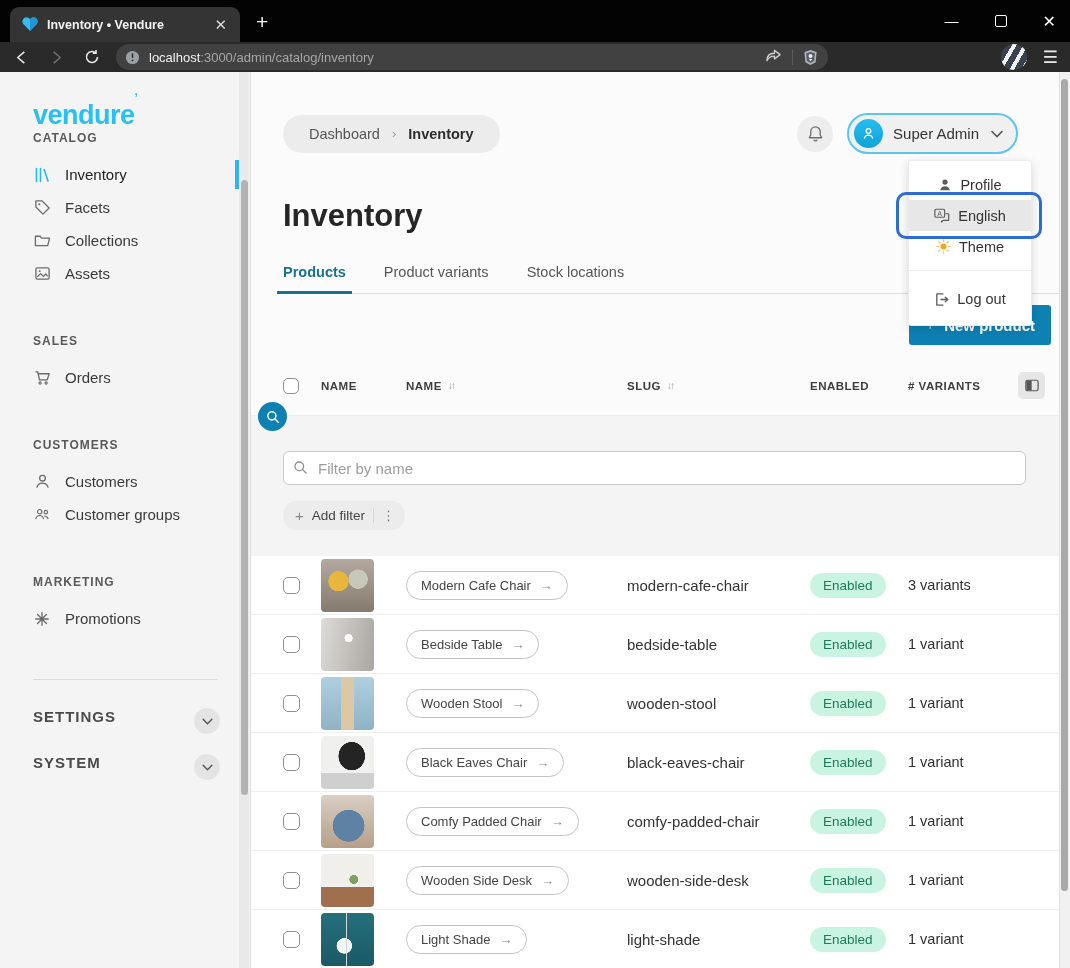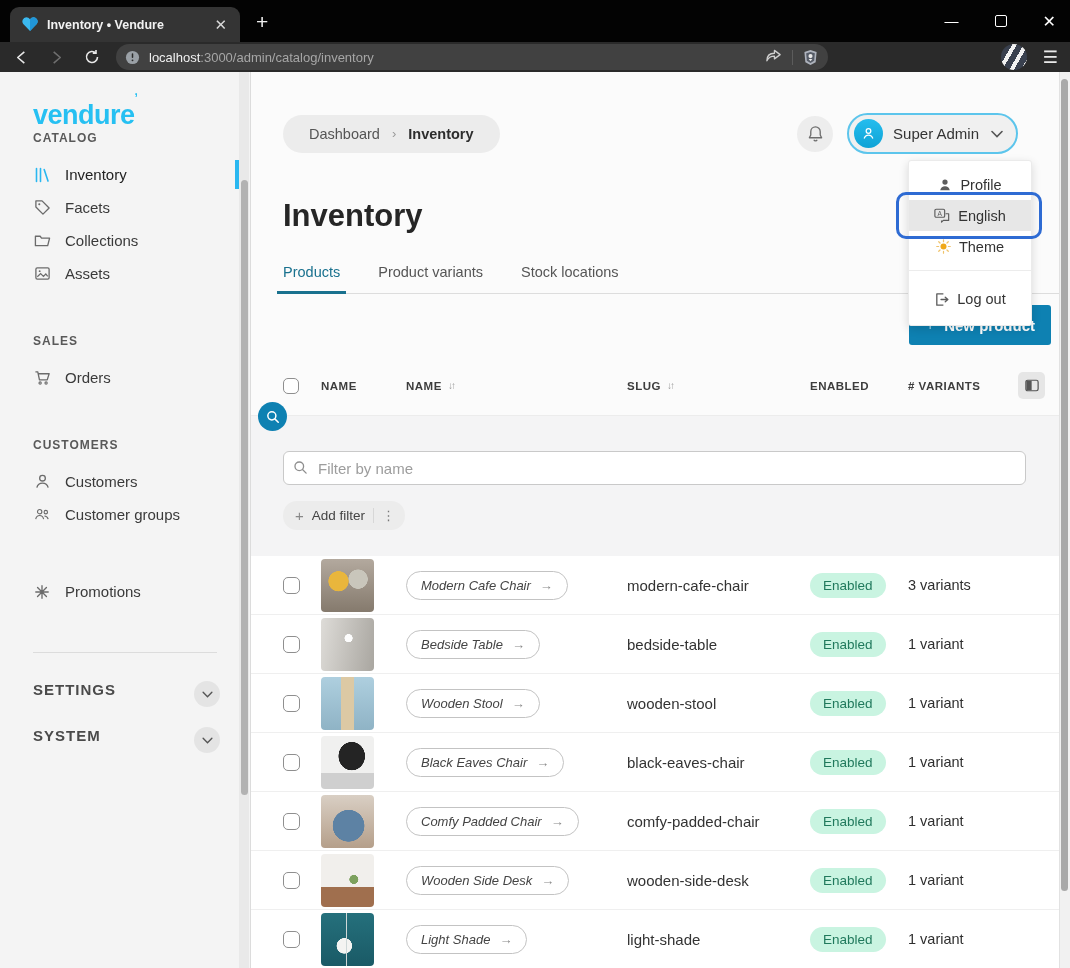--- a/index.html
+++ b/index.html
@@ -73,21 +73,21 @@
                border:2px solid #5cc5ec; border-radius:22px; padding:4px 13px 4px 5px; }
   .user-av { width:29px; height:29px; border-radius:50%;
              background:linear-gradient(180deg,#25bdee,#0fa3d6); display:flex;
              align-items:center; justify-content:center; color:#fff; }
   .user-name { font-size:15px; color:#333; }
   .user-chev { color:#555; margin-left:2px; }
 
   .page-title { margin:44px 0 0 32px; font-size:31px; font-weight:700; color:#262626; }
   .tabs { margin:30px 10px 0 32px; display:flex; gap:38px; border-bottom:1px solid #ddd; }
   .tab-item { font-size:14.5px; color:#555; padding-bottom:13px; position:relative; cursor:pointer; }
-  .tab-item.active { color:#19718e; font-weight:400; }
+  .tab-item.active { color:#19718e; font-weight:700; }
   .tab-item.active::after { content:""; position:absolute; left:-6px; right:-6px; bottom:-1px;
                             height:3px; background:#19718e; }
 
   .new-product { position:absolute; top:233px; right:19px; background:#0e81b2; color:#fff;
                  border:none; font-family:inherit; font-size:15px; font-weight:700;
                  border-radius:3px; padding:10px 16px; display:flex; align-items:center;
                  gap:9px; z-index:5; cursor:pointer; }
   .new-product .plus { color:#9ed2e6; font-weight:400; font-size:17px; }
 
   .grid { display:grid; grid-template-columns:38px 85px 221px 183px 98px 108px 1fr;
@@ -113,21 +113,21 @@
                 gap:8px; background:#ececec; border:none; border-radius:14px; padding:6px 10px 6px 12px;
                 font-family:inherit; font-size:13.5px; color:#444; cursor:pointer; }
   .add-filter .plus { color:#888; font-size:15px; }
   .kebab { color:#777; font-size:13px; padding-left:8px; border-left:1px solid #d7d7d7; }
 
   .row { height:59px; background:#fff; border-bottom:1px solid #efefef; }
   .cbx { width:17px; height:17px; border:1.5px solid #8f8f8f; border-radius:5px; background:#fff; }
   .thumb { width:53px; height:53px; border-radius:4px; }
   .chip { display:inline-flex; align-items:center; gap:9px; border:1px solid #c3c3c3;
           border-radius:15px; padding:6px 14px; font-size:13px; color:#444;
-          background:#fff; cursor:pointer; width:max-content;font-style:italic; }
+          background:#fff; cursor:pointer; width:max-content; }
   .chip .arr { color:#8a8a8a; font-size:13px; }
   .slug { font-size:15px; color:#333; }
   .badge { display:inline-block; width:max-content; background:#c9f4e1; color:#20795c;
            font-size:13.5px; border-radius:14px; padding:5px 13px; }
   .variants { font-size:14.5px; color:#2f2f2f; }
 
   .thumb-0 { background:radial-gradient(circle at 33% 42%,#e9b63c 0 21%,transparent 22%),
              radial-gradient(circle at 70% 38%,#c9c6bb 0 19%,transparent 20%),
              linear-gradient(180deg,#b3a99e,#857a6d); }
   .thumb-1 { background:radial-gradient(circle at 52% 38%,#fdfdfd 0 9%,transparent 10%),
@@ -310,20 +310,21 @@
                 <circle cx="6" cy="6" r="2.3" fill="none" stroke="currentColor" stroke-width="1.2"></circle>
                 <circle cx="12.5" cy="6.5" r="1.8" fill="none" stroke="currentColor" stroke-width="1.2"></circle>
                 <path d="M1.8 14c.6-2.6 2-3.9 4.2-3.9s3.6 1.3 4.2 3.9M11 10.6c2 0 3.4 1.1 4 3.4" fill="none" stroke="currentColor" stroke-width="1.2"></path>
               </svg>
             </span>
           <span>Customer groups</span>
         </div>
       </div>
 
       <div class="sec">
+        <div class="sec-h">MARKETING</div>
         <div class="item">
           <span class="ic">
               <svg width="16" height="16" viewBox="0 0 18 18">
                 <g stroke="currentColor" stroke-width="1.5" stroke-linecap="round">
                   <path d="M9 2v14M2 9h14M4 4l10 10M14 4 4 14"></path>
                 </g>
               </svg>
             </span>
           <span>Promotions</span>
         </div>

